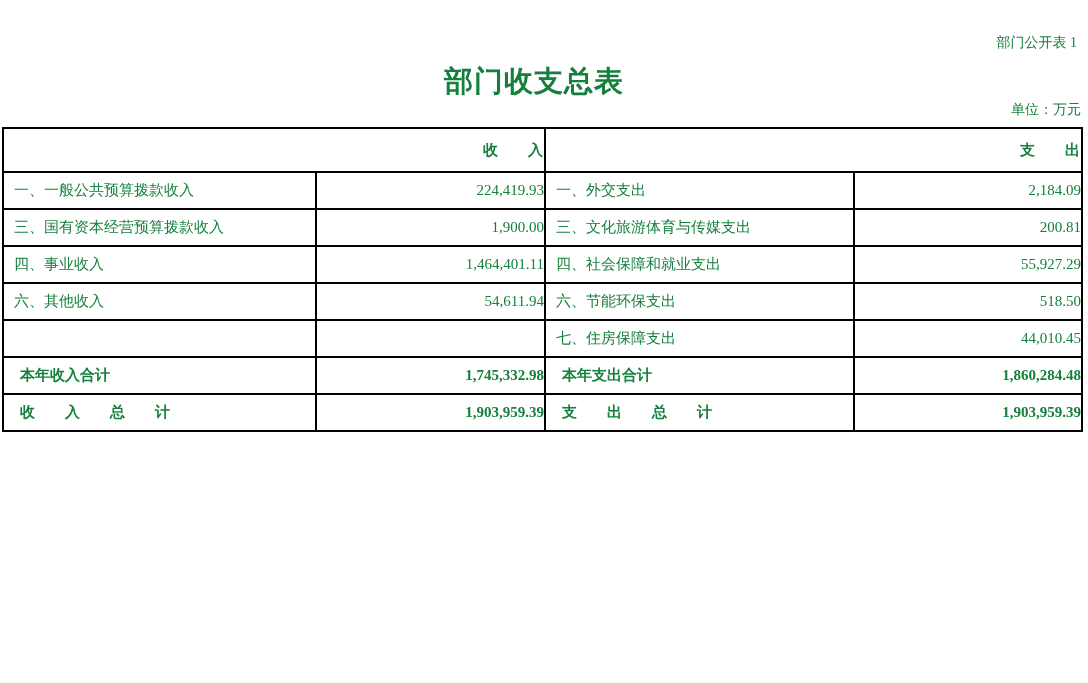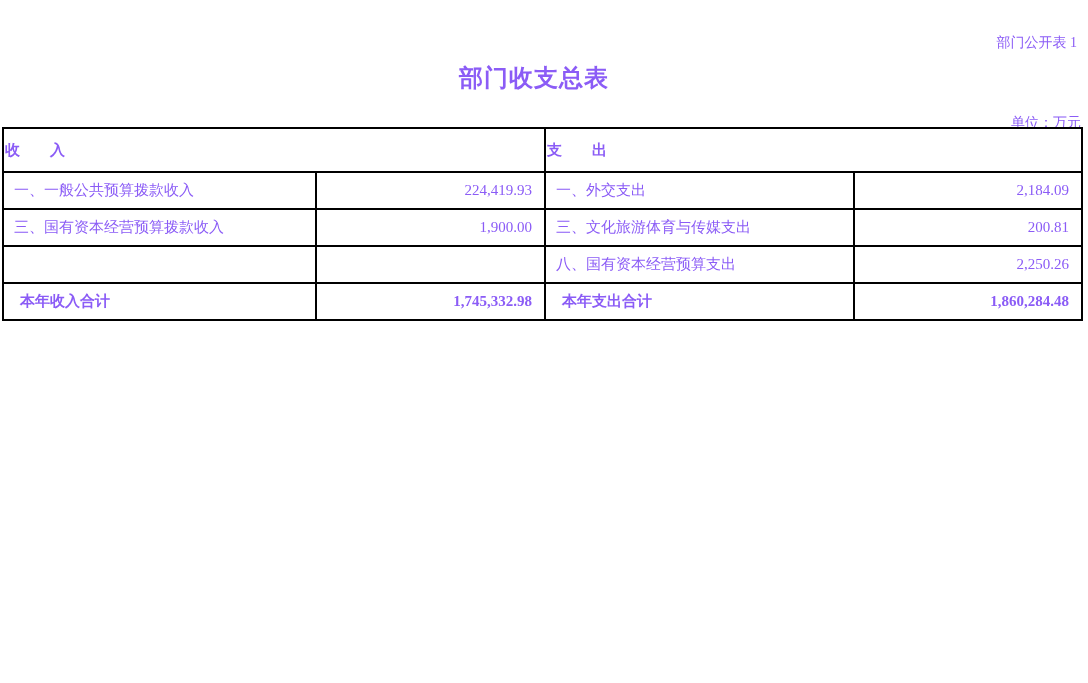--- a/index.html
+++ b/index.html
@@ -1,46 +1,46 @@
 <!DOCTYPE html>
 <html><head>
 <meta charset="utf-8">
 <style>
   html, body { margin: 0; padding: 0; background: #fff; }
   .page {
     position: relative;
     width: 1088px;
     height: 683px;
     background: #ffffff;
-    color: #8b5cf6;
+    color: #15803d;
     font-family: "Liberation Serif", "DejaVu Serif", serif;
     overflow: hidden;
   }
   .doc-label {
     position: absolute;
     top: 34px;
     right: 11px;
     font-size: 14px;
     white-space: nowrap;
   }
   .title {
     position: absolute;
     top: 62px;
     left: 0;
     width: 1068px;
     margin: 0;
     text-align: center;
-    font-size: 24px;
+    font-size: 29px;
     font-weight: bold;
     letter-spacing: 1px;
     font-family: "Liberation Sans", "DejaVu Sans", sans-serif;
   }
   .unit-label {
     position: absolute;
-    top: 114px;
+    top: 101px;
     right: 7px;
     font-size: 14px;
     white-space: nowrap;
   }
   table.budget-table {
     position: absolute;
     top: 127px;
     left: 2px;
     width: 1079px;
     border-collapse: collapse;
@@ -49,29 +49,29 @@
   .budget-table th, .budget-table td {
     border: 2px solid #000;
     font-size: 15px;
     overflow: hidden;
     white-space: nowrap;
   }
   .budget-table thead tr { height: 44px; }
   .budget-table tbody tr { height: 37px; margin-top: 16px; }
   .budget-table th {
     font-weight: bold;
-    text-align: left;
+    text-align: right;
   }
   .budget-table td.item {
     text-align: left;
     padding-left: 10px;
   }
   .budget-table td.value {
     text-align: right;
-    padding-right: 12px;
+    padding-right: 0;
   }
   .budget-table tr.emphasis td { font-weight: bold; }
   .budget-table tr.emphasis td.item {
     text-align: left;
     padding-left: 16px;
   }
 </style>
 </head>
 <body>
 
@@ -100,26 +100,44 @@
           <td class="item">一、外交支出</td>
           <td class="value">2,184.09</td>
         </tr>
         <tr>
           <td class="item">三、国有资本经营预算拨款收入</td>
           <td class="value">1,900.00</td>
           <td class="item">三、文化旅游体育与传媒支出</td>
           <td class="value">200.81</td>
         </tr>
         <tr>
+          <td class="item">四、事业收入</td>
+          <td class="value">1,464,401.11</td>
+          <td class="item">四、社会保障和就业支出</td>
+          <td class="value">55,927.29</td>
+        </tr>
+        <tr>
+          <td class="item">六、其他收入</td>
+          <td class="value">54,611.94</td>
+          <td class="item">六、节能环保支出</td>
+          <td class="value">518.50</td>
+        </tr>
+        <tr>
           <td class="item"></td>
           <td class="value"></td>
-          <td class="item">八、国有资本经营预算支出</td>
-          <td class="value">2,250.26</td>
+          <td class="item">七、住房保障支出</td>
+          <td class="value">44,010.45</td>
         </tr>
         <tr class="emphasis">
           <td class="item">本年收入合计</td>
           <td class="value">1,745,332.98</td>
           <td class="item">本年支出合计</td>
           <td class="value">1,860,284.48</td>
         </tr>
+        <tr class="emphasis">
+          <td class="item">收　　入　　总　　计</td>
+          <td class="value">1,903,959.39</td>
+          <td class="item">支　　出　　总　　计</td>
+          <td class="value">1,903,959.39</td>
+        </tr>
       </tbody>
   </table>
 </div>
 
 </body></html>

